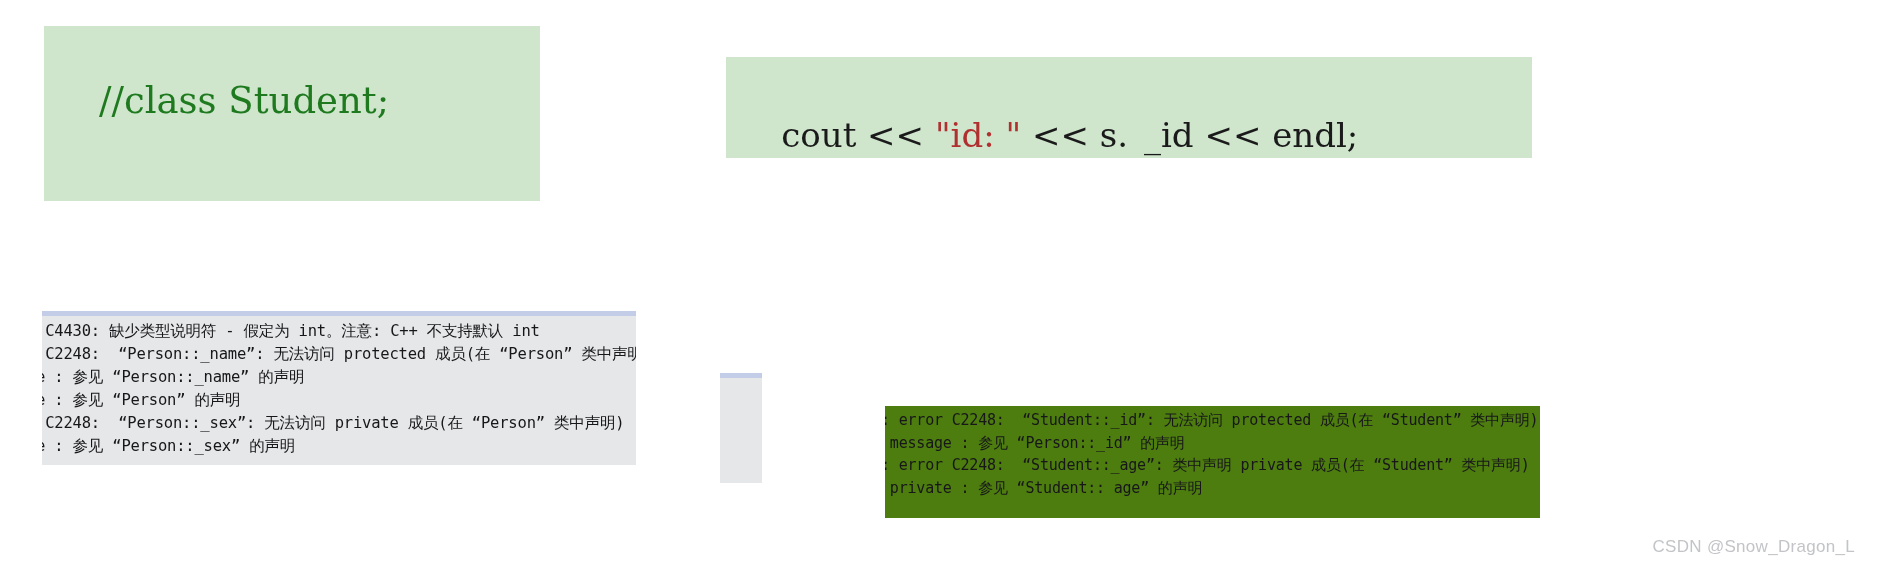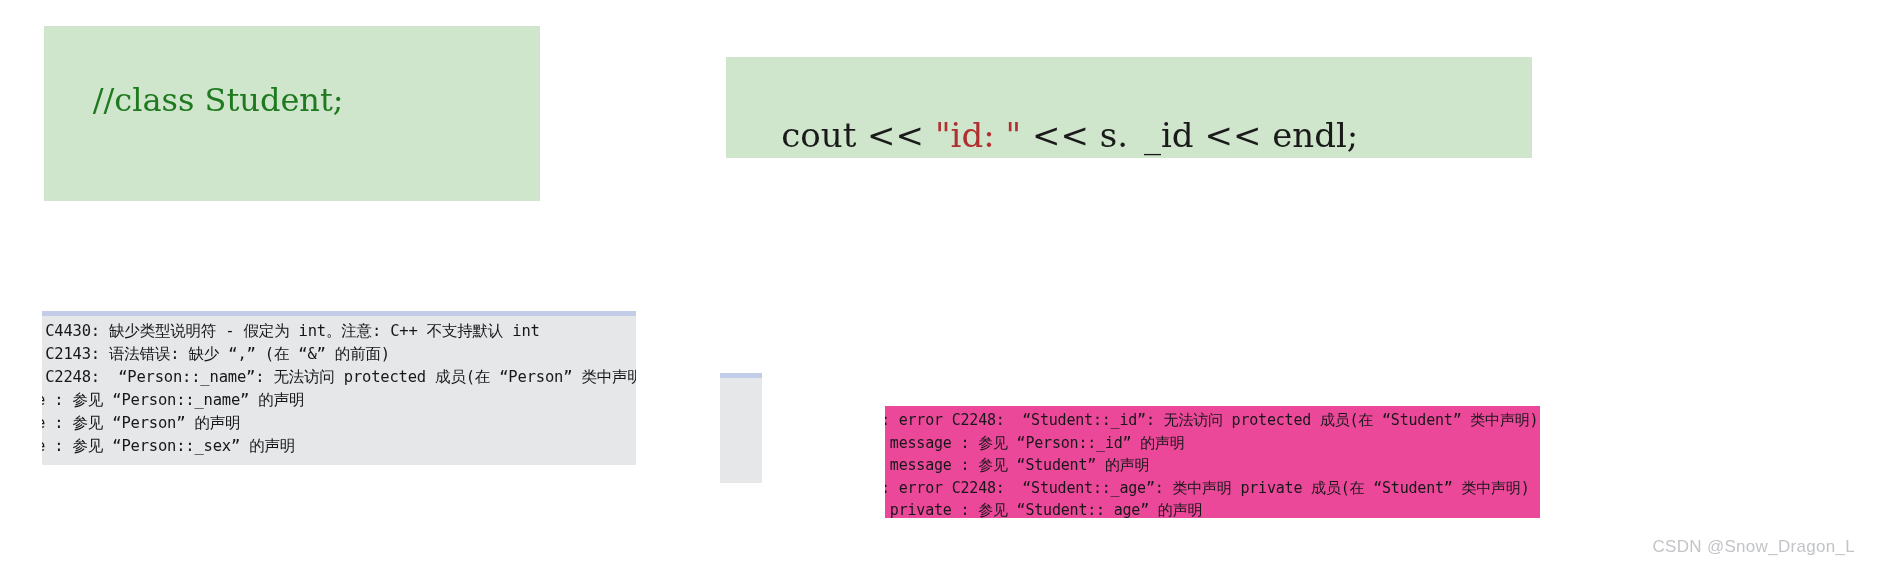--- a/index.html
+++ b/index.html
@@ -30,21 +30,21 @@
 
   
   #code-left {
     left: 44px;
     top: 26px;
     width: 496px;
     height: 175px;
     padding: 10px 0 0 4px;
   }
   #code-left .code-line {
-    font-size: 32px;
+    font-size: 37px;
     line-height: 43px;
     padding-left: 4px;
   }
 
   
   #code-right {
     left: 726px;
     top: 57px;
     width: 806px;
     height: 101px;
@@ -129,21 +129,21 @@
     background: #c3cde8;
     width: 100%;
   }
 
   
   #errors-right {
     left: 885px;
     top: 406px;
     width: 655px;
     height: 112px;
-    background: #ec4899;
+    background: #4d7c0f;
   }
   #errors-right .err-body {
     padding: 3px 0 0 0;
     margin-left: -4px;
   }
   #errors-right .err-line {
     font-size: 15px;
     line-height: 22.5px;
   }
 
@@ -177,36 +177,35 @@
   <div class="code-line">
     <span class="tok-plain">cout &lt;&lt; </span><span class="tok-string">"id: "</span><span class="tok-plain"> &lt;&lt; s.</span><span class="tok-plain squiggle">_id</span><span class="tok-plain"> &lt;&lt; endl;</span>
   </div>
 
 </div>
 
 <div class="error-panel" id="errors-left">
   <div class="topbar"></div>
   <div class="err-body">
     <div class="err-line"> C4430: 缺少类型说明符 - 假定为 int。注意: C++ 不支持默认 int</div>
-    <div class="err-line"> C2143: 语法错误: 缺少 “,” (在 “&amp;” 的前面)</div>
     <div class="err-line"> C2248:  “Person::_name”: 无法访问 protected 成员(在 “Person” 类中声明)</div>
     <div class="err-line">e : 参见 “Person::_name” 的声明</div>
     <div class="err-line">e : 参见 “Person” 的声明</div>
+    <div class="err-line"> C2248:  “Person::_sex”: 无法访问 private 成员(在 “Person” 类中声明)</div>
     <div class="err-line">e : 参见 “Person::_sex” 的声明</div>
 
   </div>
 </div>
 
 <div id="errors-left-stub">
   <div class="topbar"></div>
 </div>
 
 <div class="error-panel" id="errors-right">
   <div class="err-body">
     <div class="err-line">: error C2248:  “Student::_id”: 无法访问 protected 成员(在 “Student” 类中声明)</div>
     <div class="err-line"> message : 参见 “Person::_id” 的声明</div>
-    <div class="err-line"> message : 参见 “Student” 的声明</div>
     <div class="err-line">: error C2248:  “Student::_age”: 类中声明 private 成员(在 “Student” 类中声明)</div>
     <div class="err-line"> private : 参见 “Student:: age” 的声明</div>
   </div>
 </div>
 
 <div id="watermark">CSDN @Snow_Dragon_L</div>
 
 </body></html>

